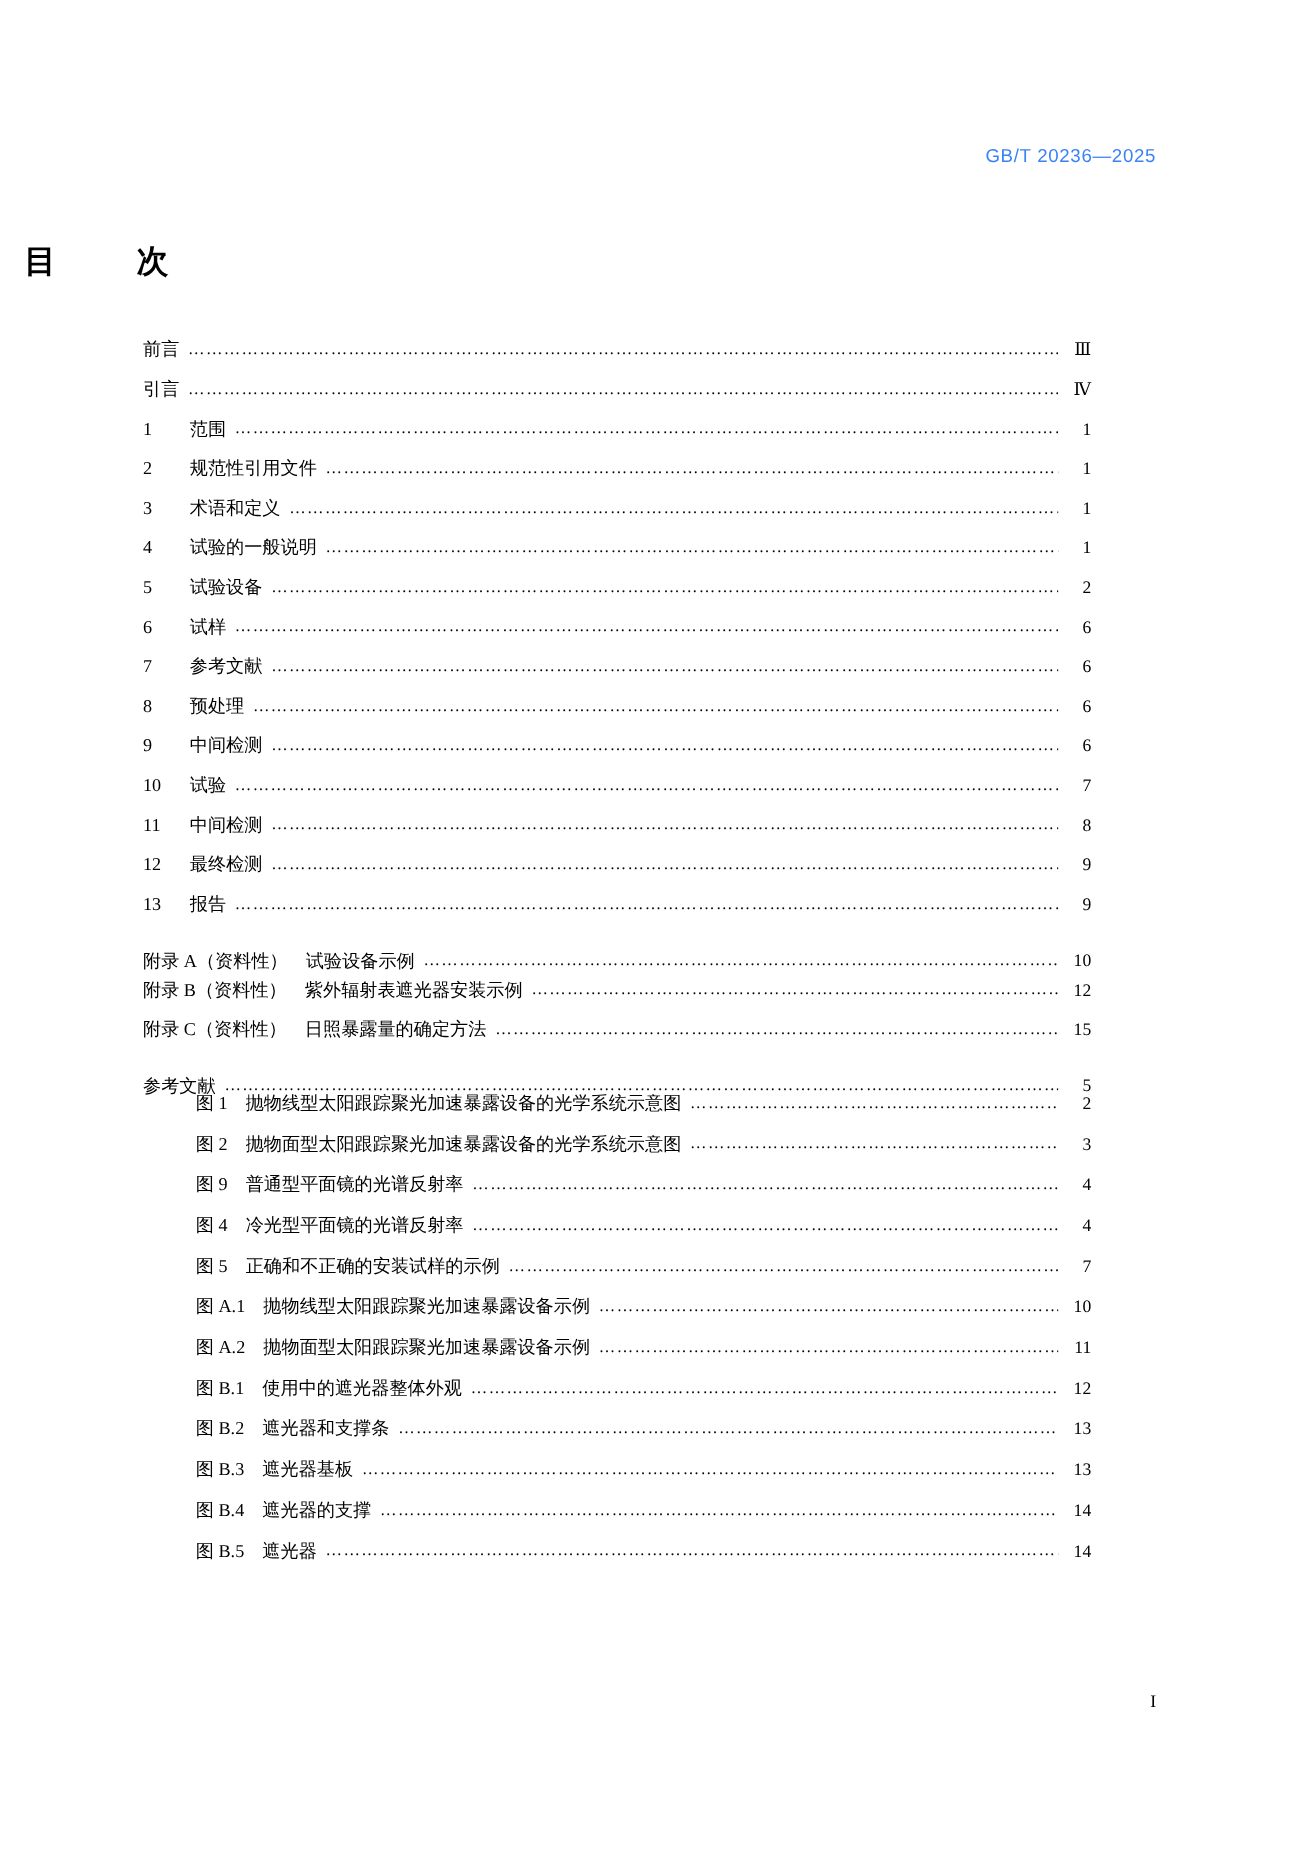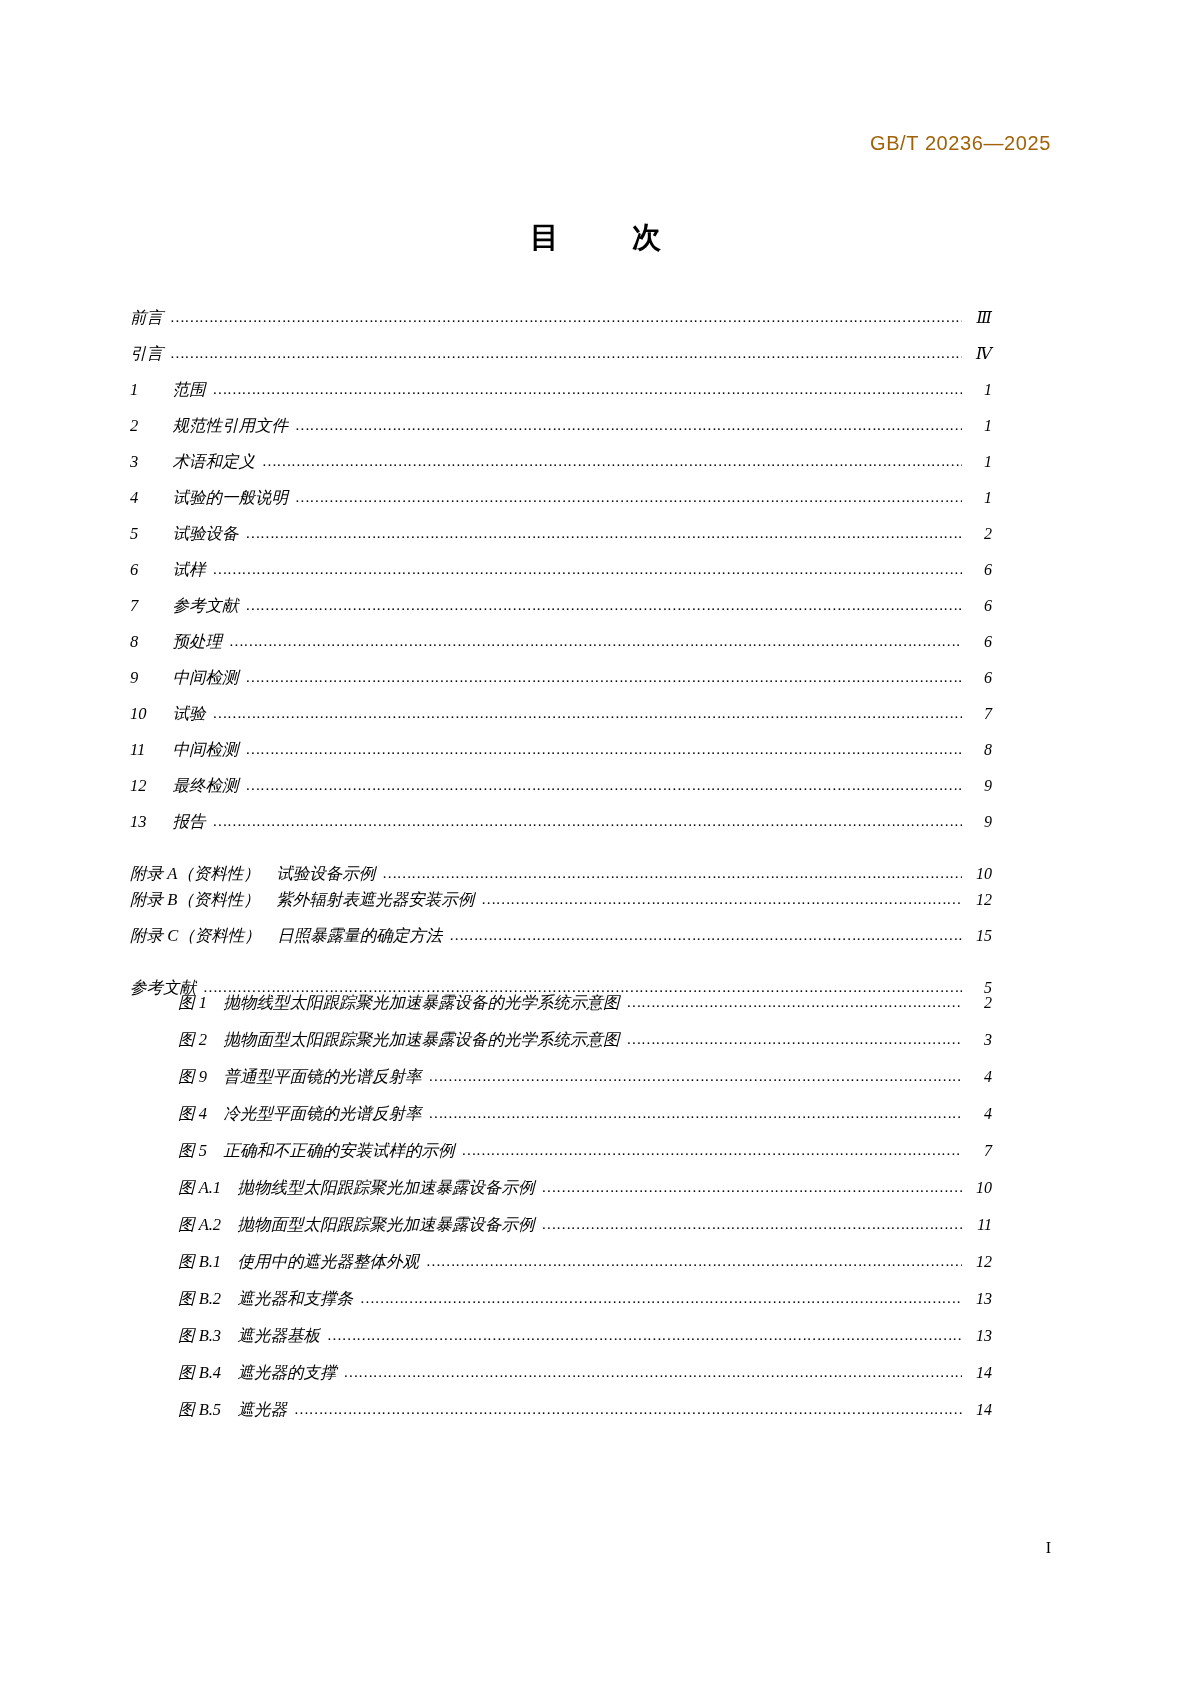--- a/index.html
+++ b/index.html
@@ -19,49 +19,48 @@
     left: 0; top: 0;
     width: 1191px;
     height: 1685px;
     box-sizing: border-box;
   }
   .header-std {
     position: absolute;
     right: 140px;
     top: 132px;
     font-family: "Liberation Sans", sans-serif;
-    font-size: 20px;
+    font-size: 17px;
     letter-spacing: 0.6px;
-    color: #a16207;
+    color: #3b82f6;
   }
   .doc-title {
     position: absolute;
     left: 0; right: 0;
     top: 218px;
-    text-align: center;
+    text-align: left;
     font-family: "Liberation Sans", sans-serif;
     font-weight: bold;
     font-size: 29px;
     letter-spacing: 22px;
     text-indent: 22px;
   }
   .toc {
     position: absolute;
     left: 130px;
     top: 310px;
     width: 862px;
   }
   .toc-row {
     display: flex;
     align-items: baseline;
     font-size: 16.5px;
     line-height: 1;
     margin-bottom: 0;
     height: 36px;
-    font-style: italic;
   }
   .toc-row .label {
     white-space: nowrap;
     font-family: "Liberation Serif", "DejaVu Serif", serif;
   }
   .toc-row .num {
     display: inline-block;
     min-width: 26px;
     white-space: nowrap;
   }

